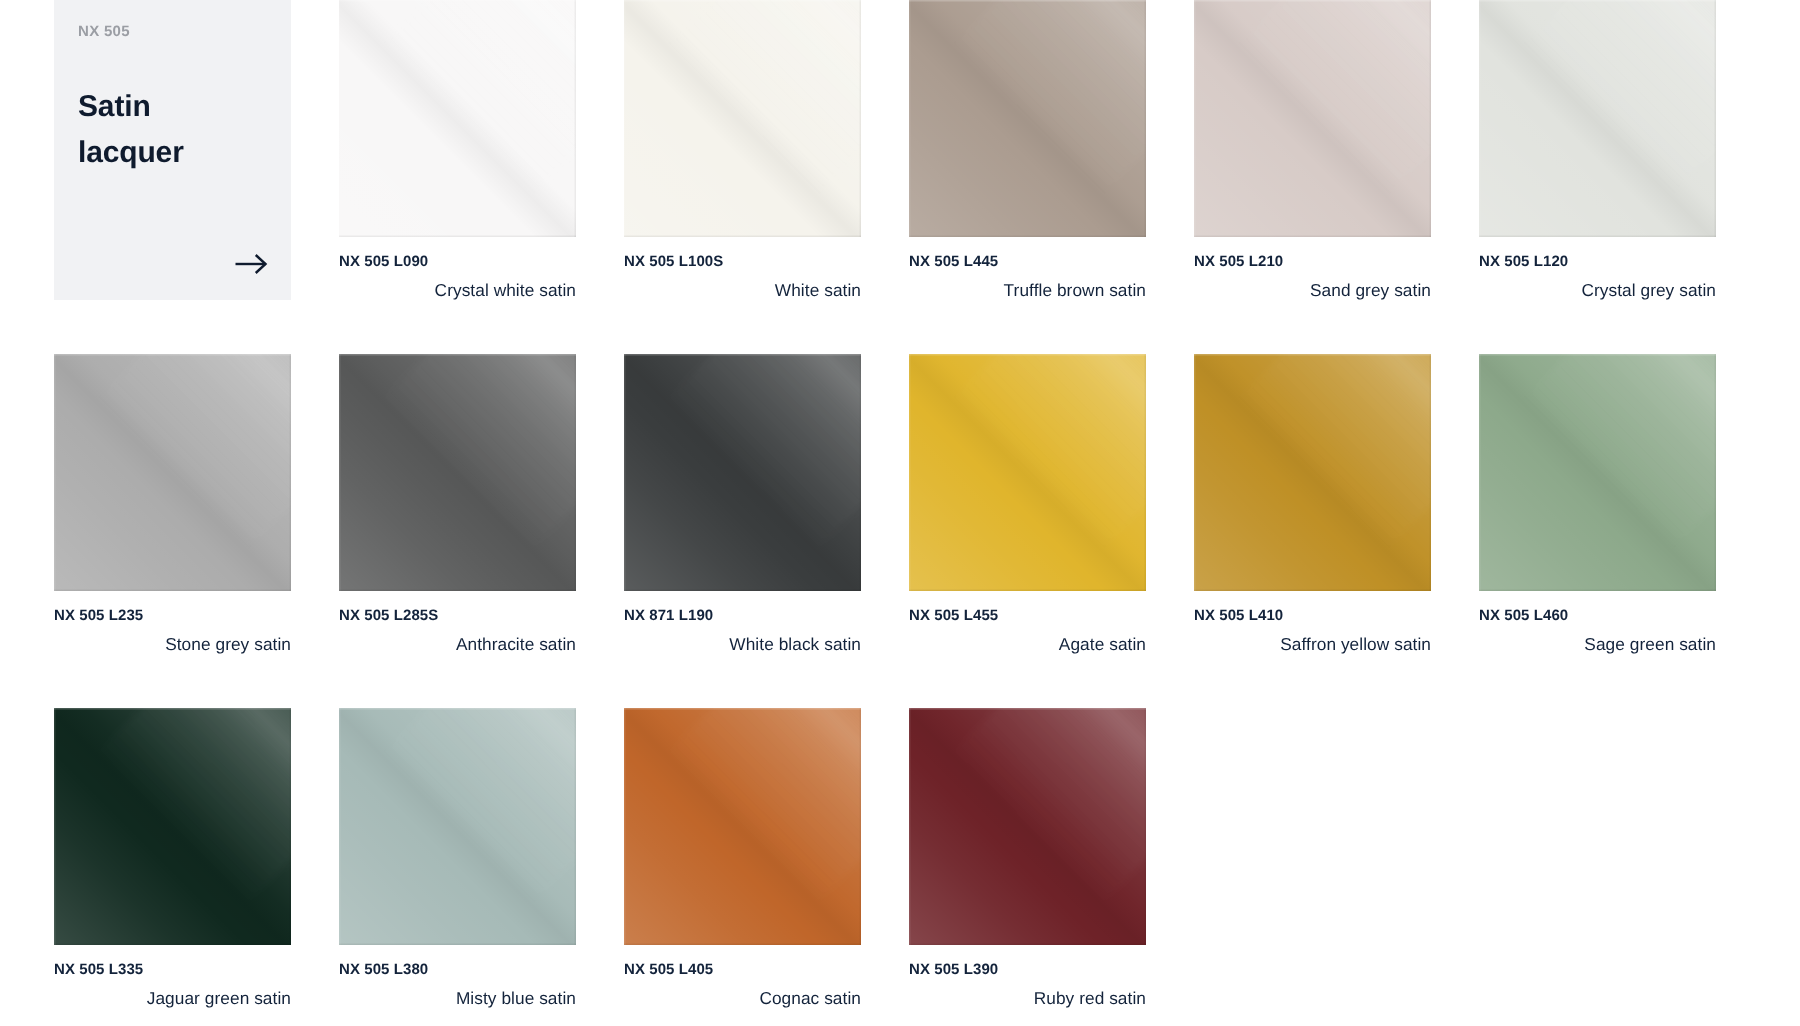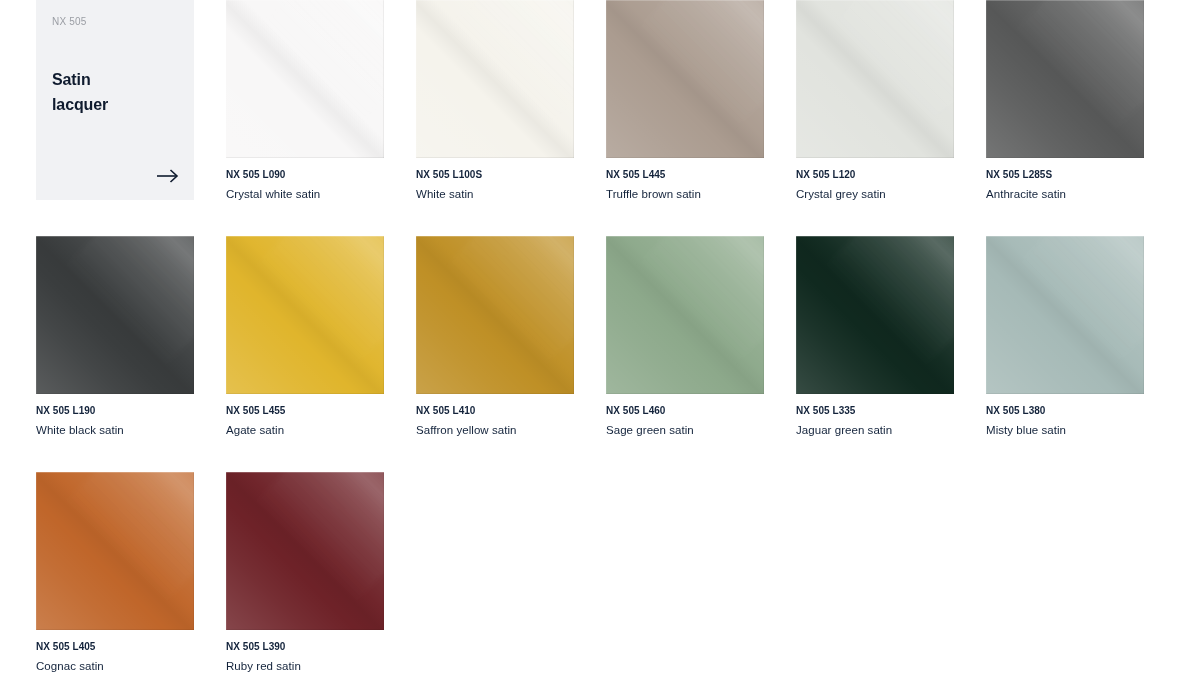--- a/index.html
+++ b/index.html
@@ -31,28 +31,28 @@
     position: relative;
     width: 158px;
     height: 200px;
     background: #f1f2f4;
     padding: 16px 16px 14px 16px;
     display: flex;
     flex-direction: column;
   }
   .intro-eyebrow {
     font-size: 10px;
-    font-weight: 400;
+    font-weight: 700;
     letter-spacing: 0.2px;
     color: #9b9ea4;
     line-height: 1.2;
   }
   .intro-title {
-    margin-top: 40px;
-    font-size: 16px;
+    margin-top: 28px;
+    font-size: 20px;
     font-weight: 700;
     line-height: 1.55;
     color: #0f1b2e;
     letter-spacing: -0.1px;
   }
   .intro-arrow {
     position: absolute;
     right: 14px;
     bottom: 12px;
     width: 24px;
@@ -129,20 +129,21 @@
     line-height: 1.3;
     letter-spacing: 0.05px;
   }
   .swatch-name {
     margin-top: 6px;
     font-size: 11.5px;
     font-weight: 400;
     color: #13233b;
     line-height: 1.3;
     letter-spacing: 0.05px;
+    text-align: right;
   }
 </style>
 </head>
 <body>
 
 <div id="swatch-grid">
 
   <div class="swatch-cell">
     <div class="intro-card">
       <div class="intro-eyebrow">NX 505</div>
@@ -184,46 +185,66 @@
         <div class="chip-base" style="background: rgb(171, 156, 144);"></div>
         <div class="chip-sheen"></div>
         <div class="chip-glint"></div>
         <div class="chip-edge"></div>
       </div>
       <div class="swatch-code">NX 505 L445</div>
       <div class="swatch-name">Truffle brown satin</div>
     </div>
     <div class="swatch-cell">
       <div class="swatch-chip">
+        <div class="chip-base" style="background: rgb(215, 203, 199);"></div>
+        <div class="chip-sheen"></div>
+        <div class="chip-glint"></div>
+        <div class="chip-edge"></div>
+      </div>
+      <div class="swatch-code">NX 505 L210</div>
+      <div class="swatch-name">Sand grey satin</div>
+    </div>
+    <div class="swatch-cell">
+      <div class="swatch-chip">
         <div class="chip-base" style="background: rgb(225, 227, 222);"></div>
         <div class="chip-sheen"></div>
         <div class="chip-glint"></div>
         <div class="chip-edge"></div>
       </div>
       <div class="swatch-code">NX 505 L120</div>
       <div class="swatch-name">Crystal grey satin</div>
     </div>
     <div class="swatch-cell">
       <div class="swatch-chip">
+        <div class="chip-base" style="background: rgb(172, 172, 172);"></div>
+        <div class="chip-sheen"></div>
+        <div class="chip-glint"></div>
+        <div class="chip-edge"></div>
+      </div>
+      <div class="swatch-code">NX 505 L235</div>
+      <div class="swatch-name">Stone grey satin</div>
+    </div>
+    <div class="swatch-cell">
+      <div class="swatch-chip">
         <div class="chip-base" style="background: rgb(90, 91, 91);"></div>
         <div class="chip-sheen"></div>
         <div class="chip-glint"></div>
         <div class="chip-edge"></div>
       </div>
       <div class="swatch-code">NX 505 L285S</div>
       <div class="swatch-name">Anthracite satin</div>
     </div>
     <div class="swatch-cell">
       <div class="swatch-chip">
         <div class="chip-base" style="background: rgb(58, 61, 62);"></div>
         <div class="chip-sheen"></div>
         <div class="chip-glint"></div>
         <div class="chip-edge"></div>
       </div>
-      <div class="swatch-code">NX 505 L190</div>
+      <div class="swatch-code">NX 871 L190</div>
       <div class="swatch-name">White black satin</div>
     </div>
     <div class="swatch-cell">
       <div class="swatch-chip">
         <div class="chip-base" style="background: rgb(224, 181, 44);"></div>
         <div class="chip-sheen"></div>
         <div class="chip-glint"></div>
         <div class="chip-edge"></div>
       </div>
       <div class="swatch-code">NX 505 L455</div>

